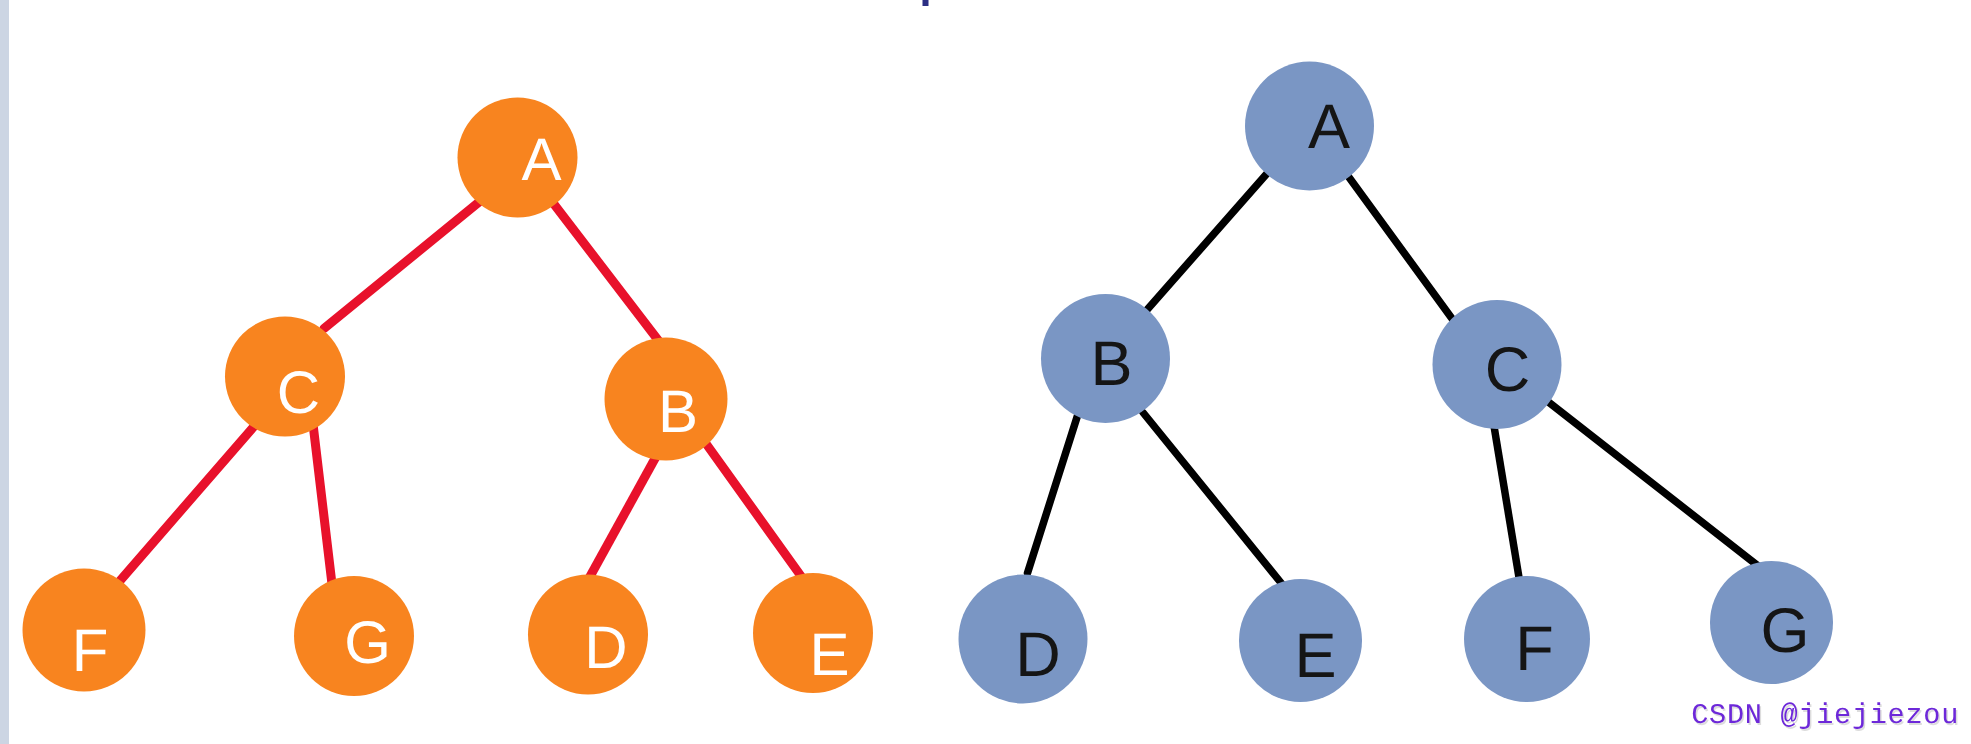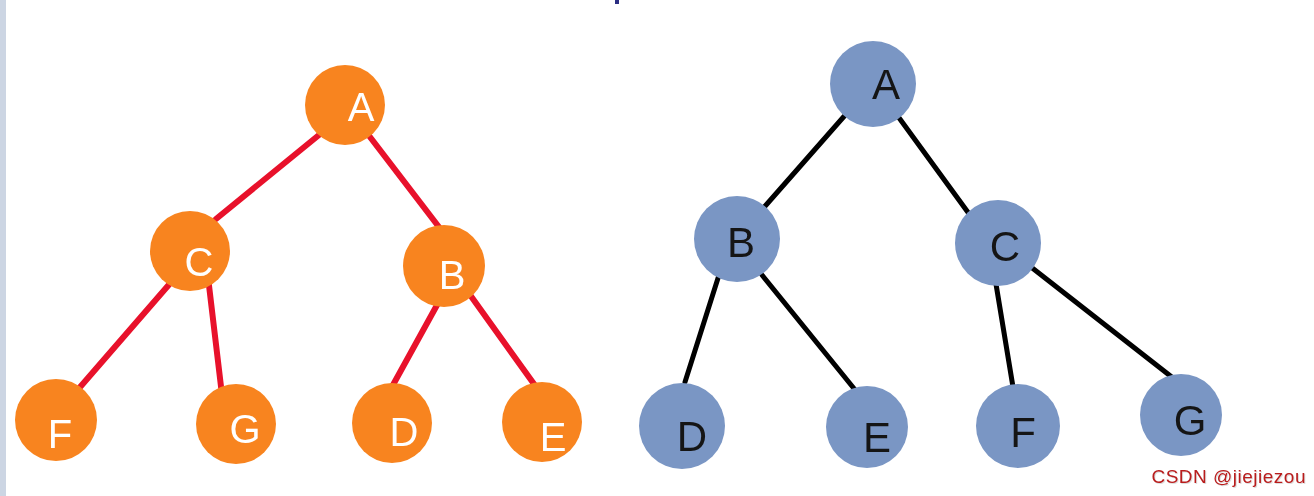--- a/index.html
+++ b/index.html
@@ -90,14 +90,14 @@
         <circle cx="867" cy="427" r="41" fill="#7a96c4"></circle>
         <text x="877" y="437" fill="#151515" font-size="42" text-anchor="middle" dominant-baseline="central" class="node-label">E</text>
         <circle cx="1018" cy="426" r="42" fill="#7a96c4"></circle>
         <text x="1023" y="432" fill="#151515" font-size="42" text-anchor="middle" dominant-baseline="central" class="node-label">F</text>
         <circle cx="1181" cy="415" r="41" fill="#7a96c4"></circle>
         <text x="1190" y="420" fill="#151515" font-size="42" text-anchor="middle" dominant-baseline="central" class="node-label">G</text>
       </g>
     </svg>
   <div class="left-gutter" style="background: rgb(204, 213, 227);"></div>
   <div class="top-dot" style="background: rgb(43, 46, 131);"></div>
-  <div class="watermark" style="color: #b91c1c;">CSDN @jiejiezou</div>
+  <div class="watermark" style="color: #6d28d9; font-family: Liberation Mono, monospace;">CSDN @jiejiezou</div>
 </div>
 
 </body></html>

